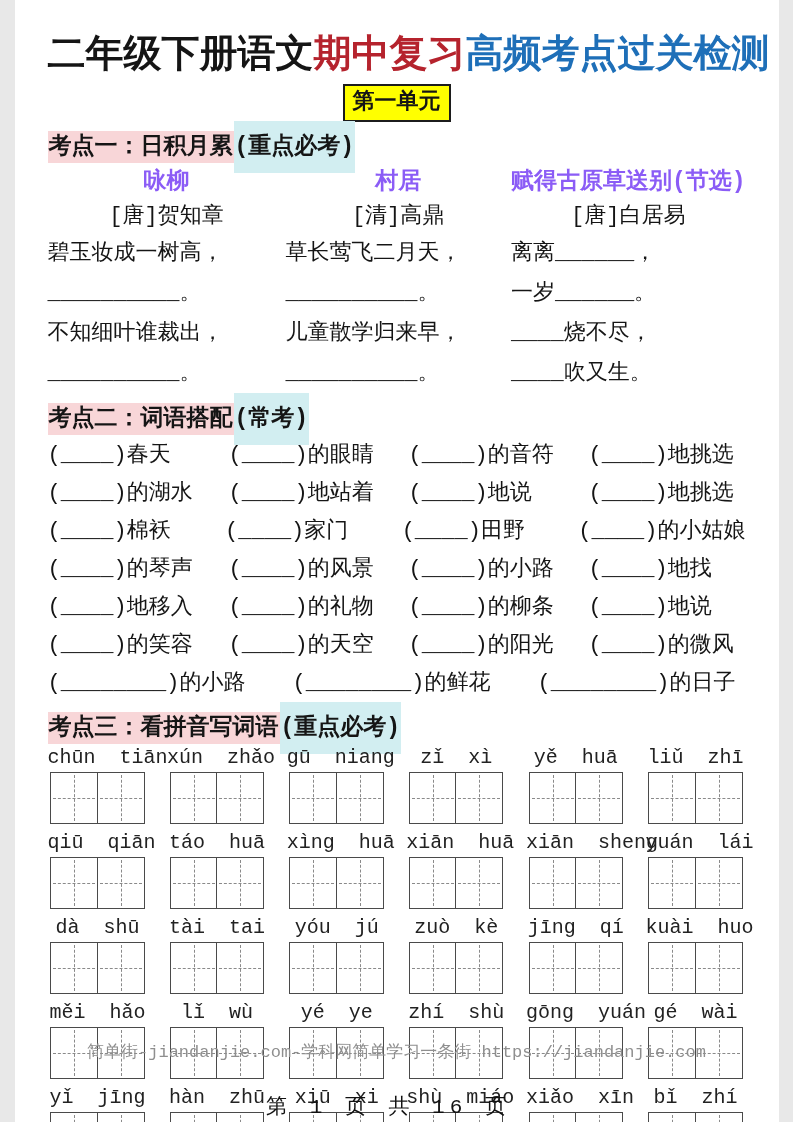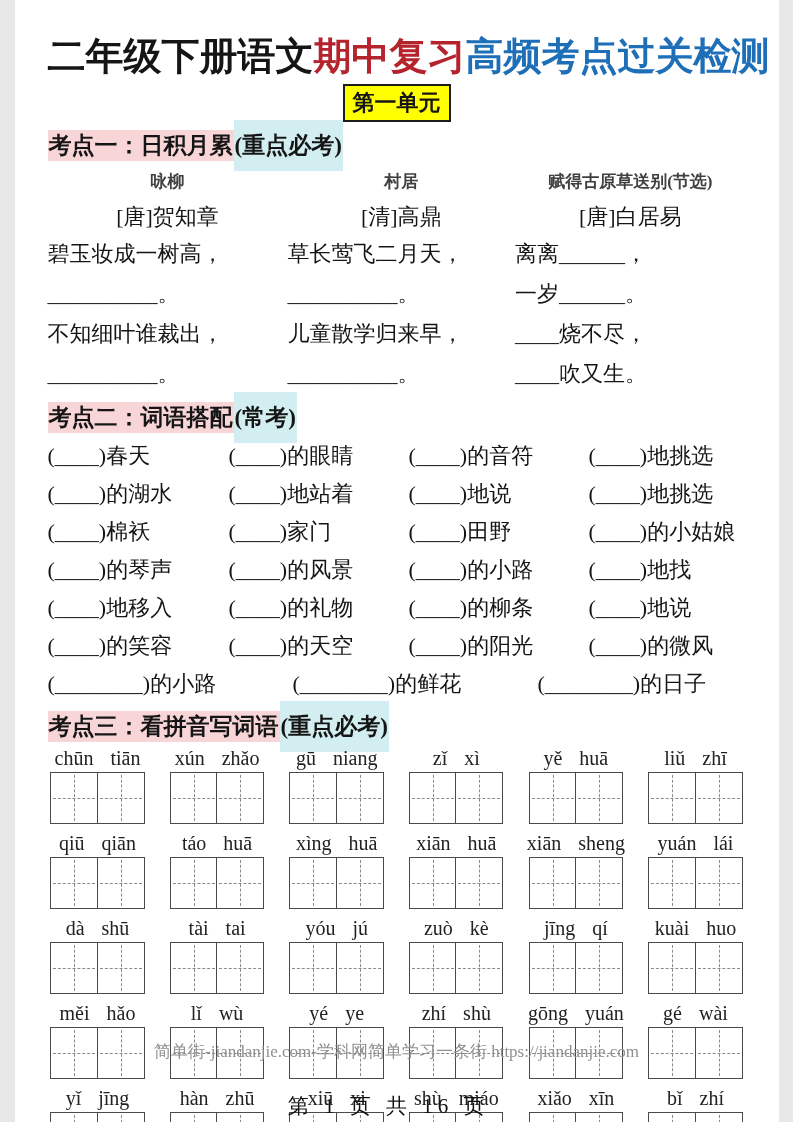--- a/index.html
+++ b/index.html
@@ -1,21 +1,21 @@
 <!DOCTYPE html>
 <html><head>
 <meta charset="utf-8">
 <style>
   html,body{margin:0;padding:0;background:#e8e8e8;}
   .page{
     position:relative;
     width:764px;height:1122px;
     margin:0 auto;
     background:#ffffff;
-    font-family:Liberation Serif, serif;
+    font-family:Liberation Mono, monospace;
     color:#151515;
     box-sizing:border-box;
     padding:26px 33px 0 33px;
     overflow:hidden;
   }
   
   .main-title{
     margin:6px 0 4px 0;
     font-size:38px;
     font-weight:bold;
@@ -46,23 +46,23 @@
   }
   .hl-pink{background:#f8d6d8;padding:3px 1px;}
   .hl-cyan{background:#d2eef1;padding:13px 1px;}
   
   .poems{display:flex;margin:4px 0 2px 0;}
   .poem{box-sizing:border-box;}
   .poem:nth-child(1){width:250px;}
   .poem:nth-child(2){width:237px;}
   .poem:nth-child(3){width:240px;}
   .poem-title{
-    color:#404040;
+    color:#8b5cf6;
     font-weight:bold;
-    font-size:17px;
+    font-size:23px;
     text-align:center;
     line-height:34px;
     white-space:nowrap;
   }
   .poem-author{
     font-size:22px;
     text-align:center;
     line-height:35px;
     white-space:nowrap;
   }

